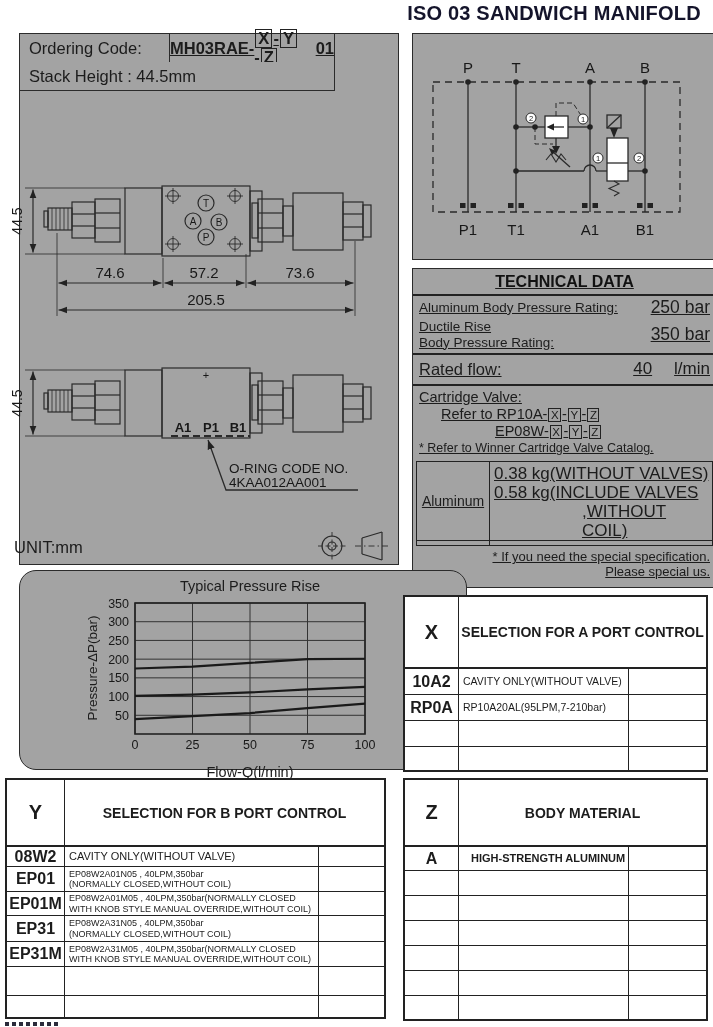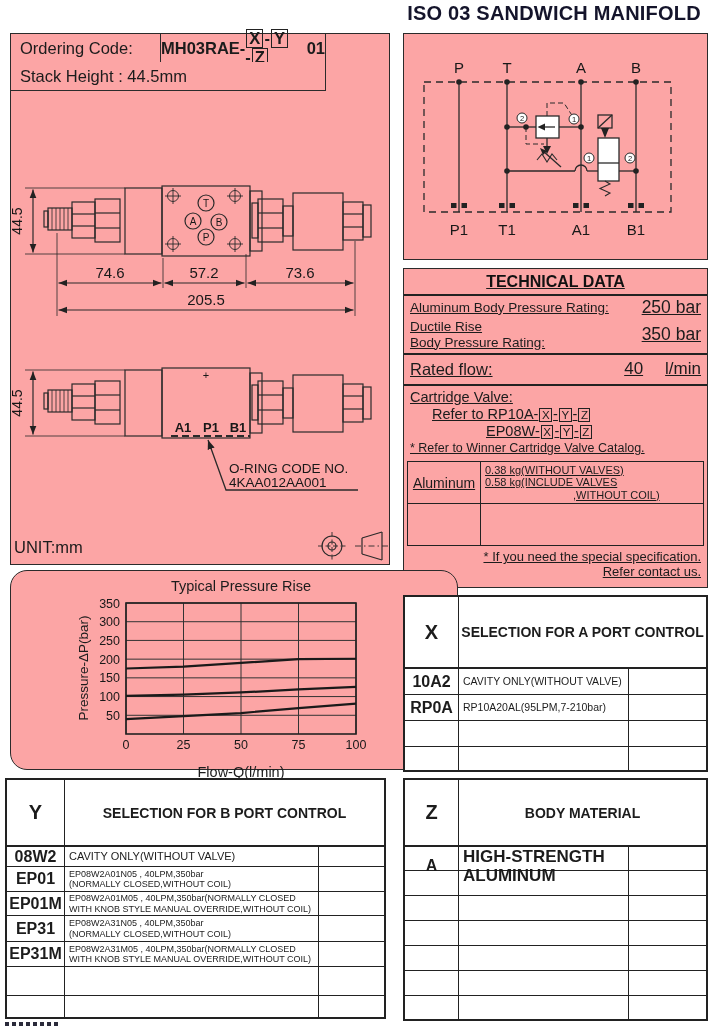--- a/index.html
+++ b/index.html
@@ -1,28 +1,28 @@
 <!DOCTYPE html>
 <html><head>
 <meta charset="utf-8">
 <style>
   html,body{margin:0;padding:0;background:#fff;}
   body{font-family:"Liberation Sans","DejaVu Sans",sans-serif;color:#1c1c1c;}
   #page{position:relative;width:713px;height:1027px;background:#fff;overflow:hidden;}
   .abs{position:absolute;}
-  .box{border:1.7px solid #2b2b2b;box-sizing:border-box;background:#fca5a5;}
+  .box{border:1.7px solid #2b2b2b;box-sizing:border-box;background:#a3a3a3;margin-left:9px;}
 
   
   #page-title{left:398px;top:2px;width:312px;text-align:center;font-size:20px;font-weight:bold;color:#14142b;letter-spacing:.2px;}
 
   
   #left-outer{left:10px;top:33px;width:380px;height:532px;}
   #ordering-row{left:10px;top:33px;width:316px;height:30px;display:flex;}
   #ordering-label{width:150px;border-right:1.7px solid #2b2b2b;box-sizing:border-box;display:flex;align-items:center;padding-left:9px;font-size:16.5px;}
-  #ordering-code{flex:1;display:flex;align-items:center;justify-content:center;font-weight:bold;font-size:16.5px;}
+  #ordering-code{flex:1;display:flex;align-items:center;justify-content:center;font-weight:bold;font-size:16.5px;text-decoration:underline;}
   #stack-row{left:10px;top:62px;width:316px;height:29px;display:flex;align-items:center;padding-left:9px;box-sizing:border-box;font-size:16.5px;border-top:none;}
   .boxl{display:inline-block;border:1.6px solid #222;padding:0 2px;margin:0 1px;line-height:1.05;}
   .seq{white-space:nowrap;}
 
   
   #unit-note{left:14px;top:538px;font-size:16.5px;}
   #proj-symbols{left:316px;top:528px;}
 
   
   #circuit-box{left:403px;top:33px;width:305px;height:227px;}
@@ -40,21 +40,21 @@
   #flow-unit{font-size:17px;}
   #cart{padding:3px 6px 0 6px;font-size:14.5px;line-height:1.18;}
   #cart .boxl{font-size:11.5px;border-width:1.3px;padding:0 1.5px;}
   #cart-line1{padding-left:22px;}
   #cart-line2{padding-left:76px;}
   #cart-note{font-size:12.5px;padding-top:1px;}
   #weight-table{margin:5px 3px 0 3px;border:1.7px solid #222;height:83px;display:flex;flex-direction:column;}
   .wt-row{display:flex;flex:1;}
   .wt-row + .wt-row{border-top:1.7px solid #222;}
   .wt-mat{width:72px;border-right:1.7px solid #222;display:flex;align-items:center;justify-content:center;font-size:14px;}
-  .wt-desc{flex:1;font-size:11px;line-height:1.12;padding:2px 0 0 4px;}
+  .wt-desc{flex:1;font-size:17px;line-height:1.12;padding:2px 0 0 4px;}
   .wt-indent{padding-left:88px;}
   #special-note{padding:4px 6px 0 6px;font-size:13px;line-height:1.15;text-align:right;}
   #special-note div:nth-child(2){padding-left:7px;}
 
   
   #chart-box{left:10px;top:570px;width:448px;height:200px;border-radius:17px;}
   #chart-title{position:absolute;left:230px;top:7px;transform:translateX(-50%);font-size:14.5px;white-space:nowrap;}
   #chart-ylabel{position:absolute;left:72px;top:97px;transform:translate(-50%,-50%) rotate(-90deg);font-size:13.5px;white-space:nowrap;}
   #chart-xlabel{position:absolute;left:230px;top:193px;transform:translateX(-50%);font-size:14.5px;white-space:nowrap;}
   #chart-svg{position:absolute;left:0;top:0;}
@@ -89,21 +89,21 @@
   .sel-y .sel-body .sel-row:nth-of-type(2){height:25px;}
   .sel-y .sel-body .sel-row:nth-of-type(3){height:24px;}
   .sel-y .sel-body .sel-row:nth-of-type(4){height:26px;}
   .sel-y .sel-body .sel-row:nth-of-type(5){height:25px;}
   .sel-y .sel-body .sel-row:nth-of-type(6){height:29px;}
   .sel-y .sel-body .sel-row:nth-of-type(7){flex:1;}
 
   .sel-z .sel-header,.sel-z .sel-row{grid-template-columns:54px 170px 1fr;}
   .sel-z{left:403px;top:778px;width:305px;height:243px;}
   .sel-z .sel-header{height:65px;}
-  .sel-z .cell.desc{font-size:17px;font-weight:bold;}
+  .sel-z .cell.desc{font-size:11px;font-weight:bold;margin-left:8px;}
   .sel-z .sel-body .sel-row{height:25px;}
   .sel-z .sel-body .sel-row:nth-of-type(1){height:24px;}
   .sel-z .sel-body .sel-row:last-of-type{flex:1;}
 
   
   #footer-clip{left:5px;top:1022px;width:56px;height:4px;background:repeating-linear-gradient(90deg,#2a2a3a 0 4px,transparent 4px 7px);}
 
   svg text{font-family:"Liberation Sans","DejaVu Sans",sans-serif;fill:#181818;}
 </style>
 </head>
@@ -377,21 +377,21 @@
           <div class="wt-indent">,WITHOUT COIL)</div>
         </div>
       </div>
       <div class="wt-row">
         <div class="wt-mat"></div>
         <div class="wt-desc"></div>
       </div>
     </div>
     <div id="special-note">
       <div>* If you need the special specification.</div>
-      <div>Refer contact us.</div>
+      <div>Please special us.</div>
     </div>
   </div>
 
   <div class="abs box" id="chart-box">
     <div id="chart-title">Typical Pressure Rise</div>
     <div id="chart-ylabel">Pressure-ΔP(bar)</div>
     <div id="chart-xlabel">Flow-Q(l/min)</div>
     <svg id="chart-svg" width="378" height="197" viewBox="0 0 378 197">
         <line x1="115" y1="32" x2="115" y2="163" stroke="#333" stroke-width="1"></line>
         <line x1="172.5" y1="32" x2="172.5" y2="163" stroke="#333" stroke-width="1"></line>

